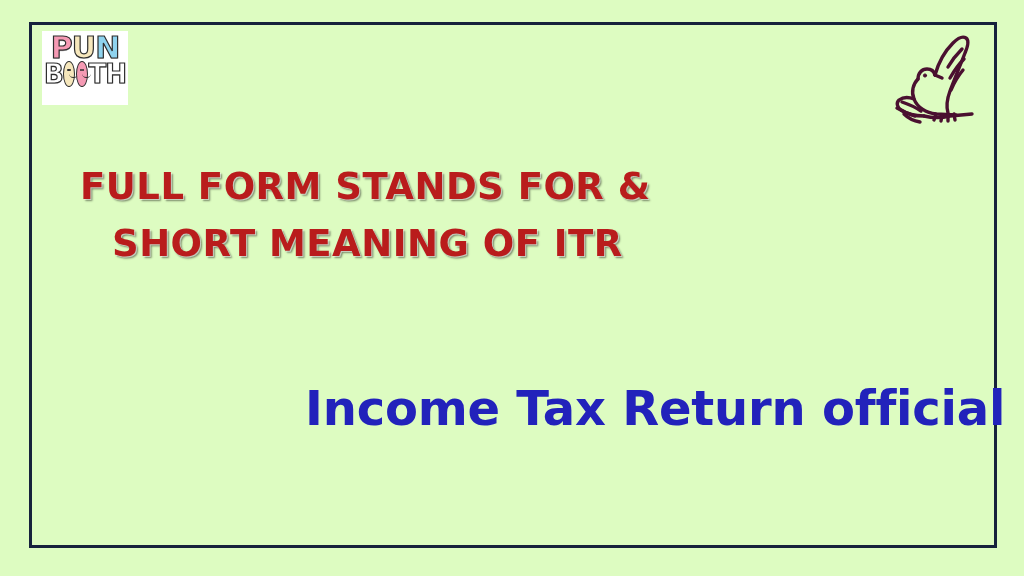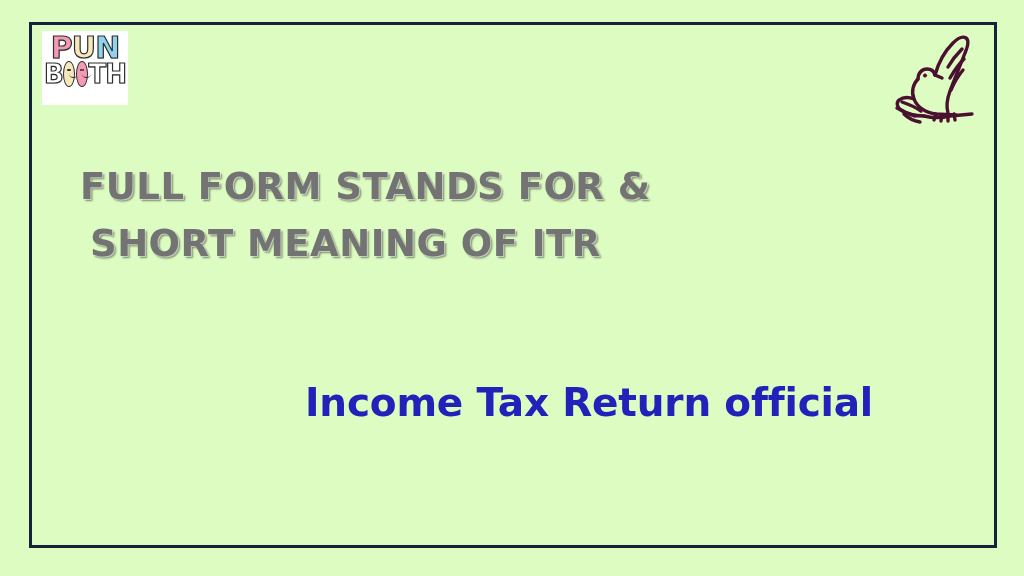--- a/index.html
+++ b/index.html
@@ -114,40 +114,40 @@
     position: absolute;
     left: 80px;
     top: 158px;
     width: 770px;
   }
   .headline-line {
     font-family: "DejaVu Sans", sans-serif;
     font-weight: bold;
     font-size: 37px;
     letter-spacing: 0.5px;
-    color: #737373;
+    color: #b91c1c;
     line-height: 1.55;
     white-space: nowrap;
     text-shadow:
        1px 1px 0 rgba(255,255,255,0.55),
        2px 2px 2px rgba(0,0,0,0.45);
   }
-  .headline-line.l2 { margin-left: 10px; }
+  .headline-line.l2 { margin-left: 32px; }
 
   
   #answer {
     position: absolute;
     left: 305px;
     top: 378px;
     width: 650px;
   }
   .answer-line {
     font-family: "DejaVu Sans", sans-serif;
     font-weight: bold;
-    font-size: 39px;
+    font-size: 48px;
     color: #2222bb;
     line-height: 1.28;
     letter-spacing: -0.2px;
     white-space: nowrap;
   }
 </style>
 </head>
 <body>
 
 <div id="slide">

